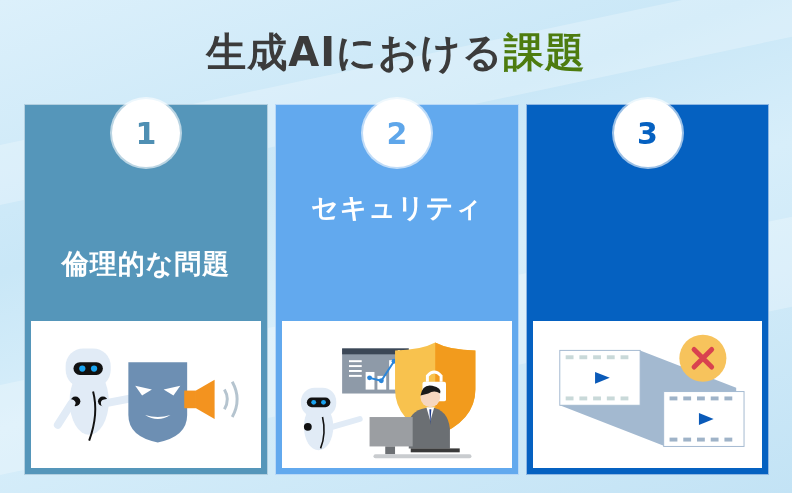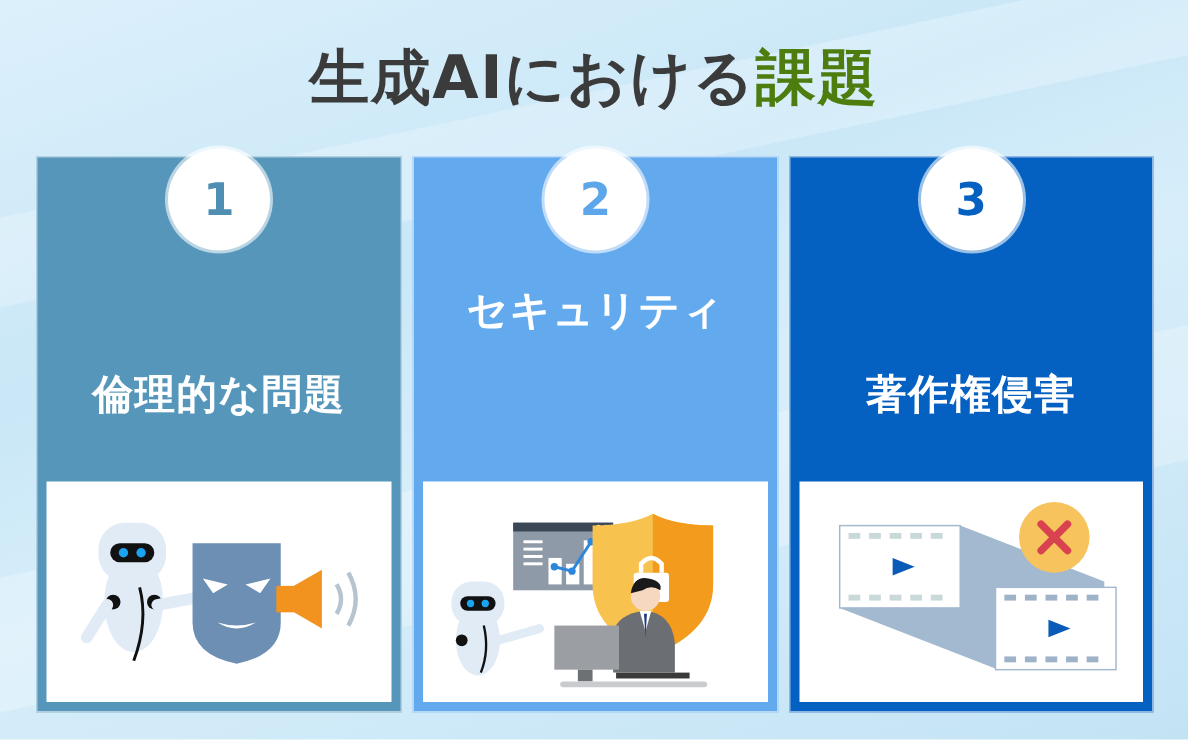--- a/index.html
+++ b/index.html
@@ -159,23 +159,20 @@
         <rect x="130" y="130" width="50" height="4" fill="#3a3a3a"></rect>
       </g>
     </svg>
   </div>
 </div>
 
 <div class="card card-3">
   <div class="badge">
       <span>3</span>
     </div>
-  <div class="card-title">
-    <div>著作権侵害</div>
-  </div>
   <div class="illus">
     <svg viewBox="0 0 231 150">
 
       <path d="M108 30 L206 68 L206 128 L134 128 L26 86 Z" fill="#a3b9d0"></path>
 
       <g>
         <rect x="26" y="30" width="82" height="56" fill="#fff" stroke="#a3b9d0" stroke-width="1"></rect>
         <g fill="#c9d9d9">
           <rect x="32" y="35" width="8" height="4"></rect>
             <rect x="46" y="35" width="8" height="4"></rect>

